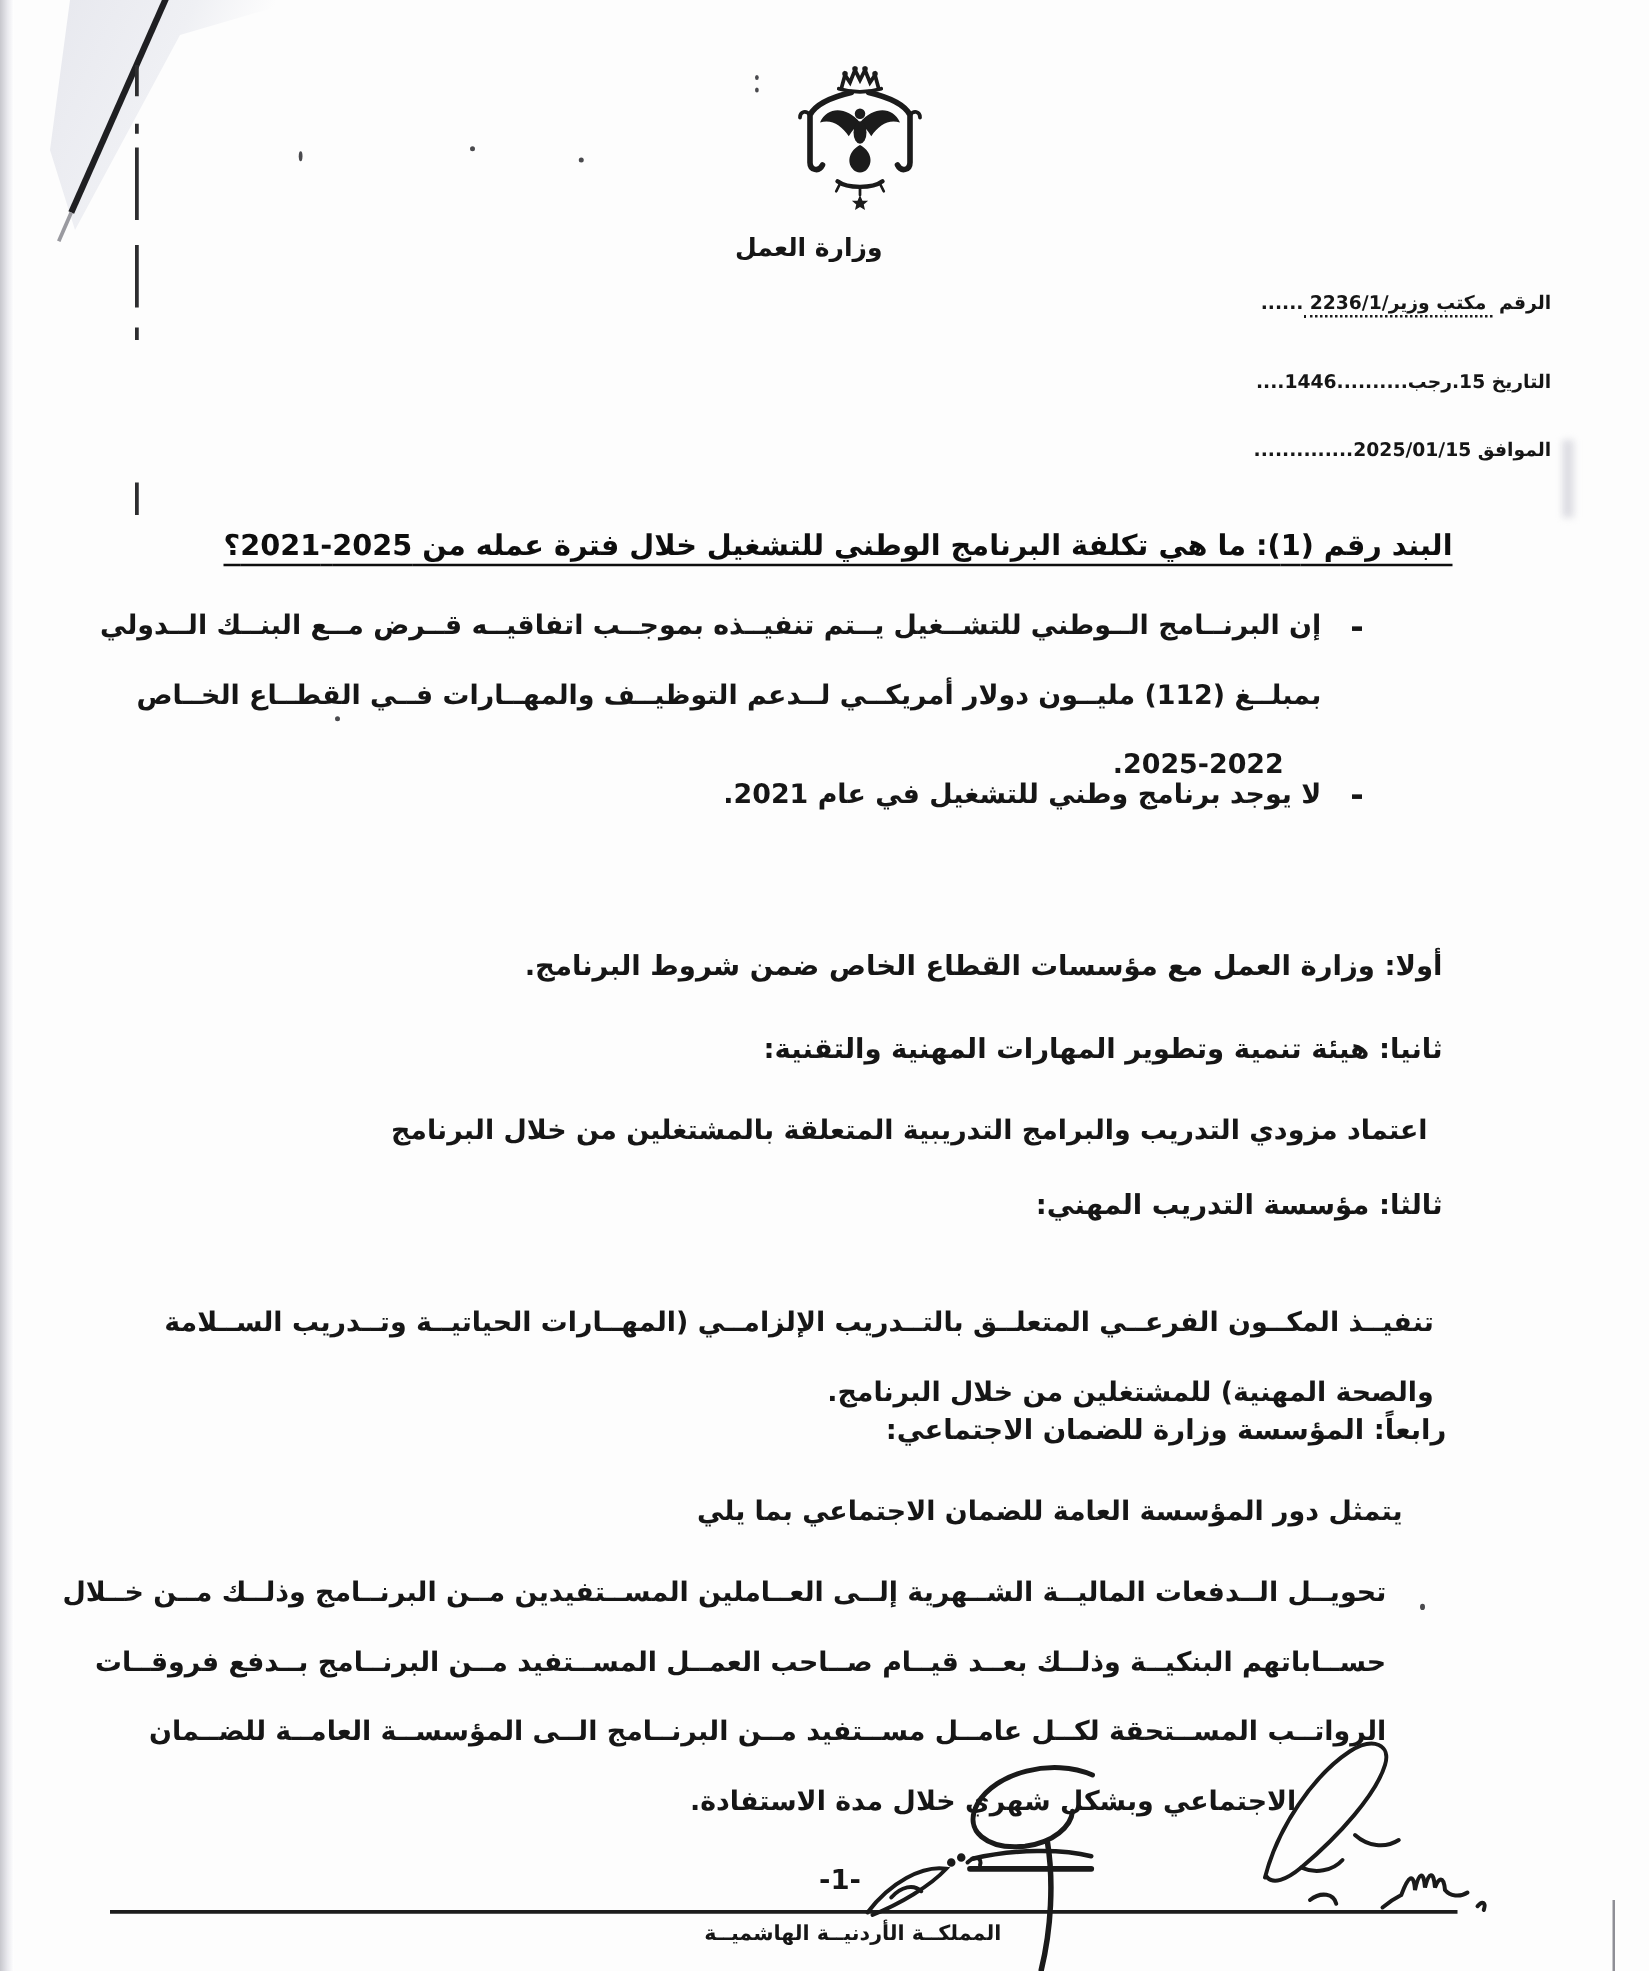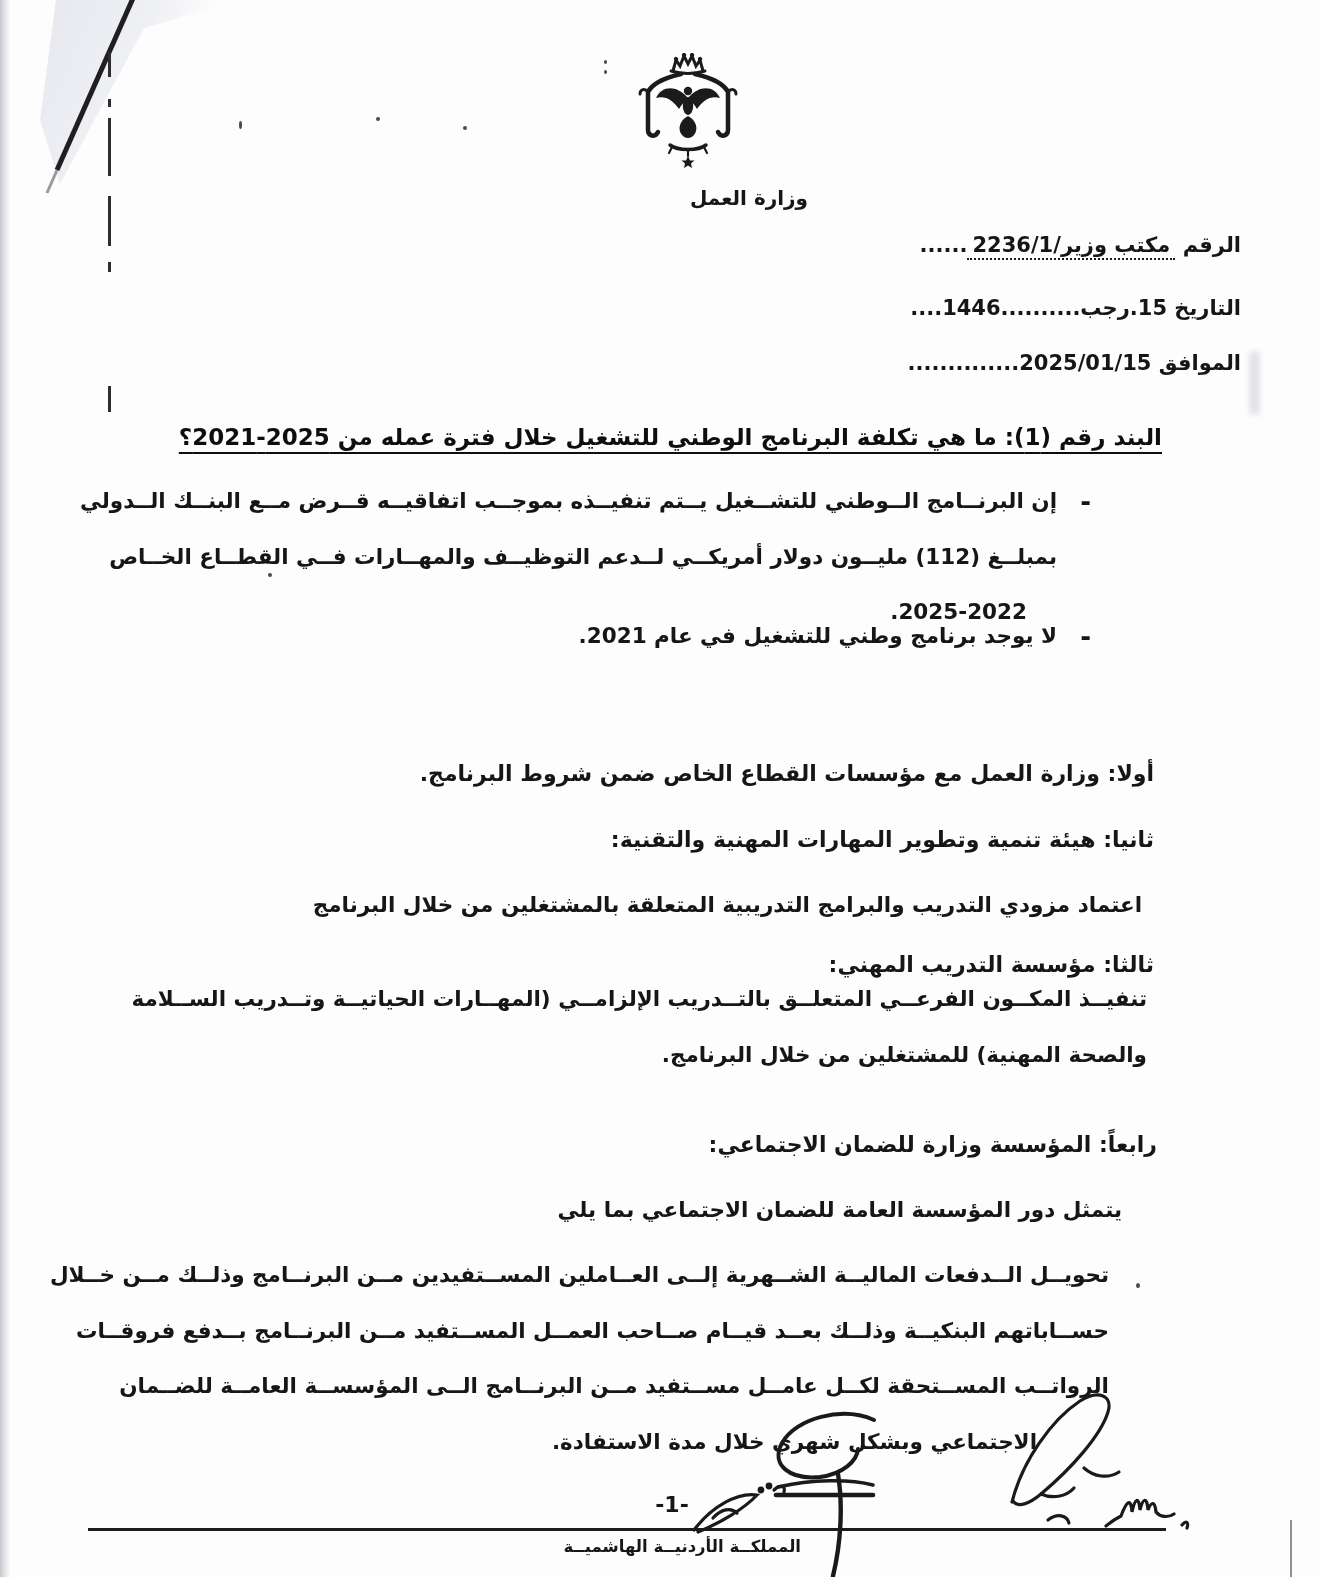--- a/index.html
+++ b/index.html
@@ -12,21 +12,21 @@
   .edge-left{left:0;top:0;width:11px;height:1577px;
     background:linear-gradient(90deg,#c7c7cd,#e9e9ee 55%,#ffffff);}
   .edge-right-smudge{left:1250px;top:352px;width:9px;height:62px;background:#dcdce2;filter:blur(3px);}
   .edge-bottom-right{left:1290px;top:1520px;width:2px;height:57px;background:#8f8f96;}
   .vdash{left:108px;width:3px;background:#2d2d2f;}
   .speck{background:#4a4a4e;border-radius:50%;}
   .fold-shade{left:40px;top:0;width:200px;height:200px;
     background:linear-gradient(115deg,#e7e8ee 0%,#eff0f4 40%,rgba(255,255,255,0) 62%);
     clip-path:polygon(8% 0,100% 0,52% 14%,10% 92%,0 60%);}
   
-  .ref{font-size:21px;font-weight:700;letter-spacing:.2px;}
+  .ref{font-size:15px;font-weight:700;letter-spacing:.2px;}
   .ref .dotval{border-bottom:2.6px dotted #1b1b1b;padding:0 5px 1px 5px;}
   .h{font-size:23px;font-weight:700;color:#0e0e0e;text-decoration:underline;
      text-decoration-thickness:2.4px;text-underline-offset:7px;}
   .t{font-size:22px;font-weight:700;text-align:right;}
   .para{font-size:21.5px;font-weight:700;}
   .jline{text-align:justify;text-align-last:justify;white-space:nowrap;margin-bottom:31px;line-height:1.15;}
   .jlast{text-align:left;text-align-last:right;margin-bottom:0;}
   .bullet{padding-right:34px;}
   .bullet .dash{position:absolute;right:0;top:-2px;font-size:26px;font-weight:700;}
   .b1 .jlast{padding-right:30px;}
@@ -82,21 +82,21 @@
     <g fill="#1b1b1b">
       <path d="M76,45 C65,32 50,32 44,45 C53,42 61,47 67,56 C70,51 73,48 76,45 Z"></path>
       <path d="M76,45 C87,32 102,32 108,45 C99,42 91,47 85,56 C82,51 79,48 76,45 Z"></path>
       <circle cx="76" cy="38" r="4.2"></circle>
       <ellipse cx="76" cy="53" rx="5.2" ry="9"></ellipse>
       <path d="M76,63 C68,67 65,76 70,82 C73,86 79,86 82,82 C87,76 84,67 76,63 Z"></path>
       <polygon points="76,103 78,107.5 82.5,107.5 79,110.5 80,115 76,112.5 72,115 73,110.5 69.5,107.5 74,107.5"></polygon>
     </g>
   </svg>
 
-  <div class="abs t nw" style="left:588px;top:186px;width:220px;text-align:right;font-size:20px;">وزارة العمل</div>
+  <div class="abs t nw" style="left:588px;top:186px;width:220px;text-align:left;font-size:20px;">وزارة العمل</div>
 
   <div class="abs ref nw" style="top:233px;right:78px;">
     <span>الرقم</span>
     <span class="dotval">مكتب وزير/2236/1</span><span>......</span>
   </div>
   <div class="abs ref nw" style="top:296px;right:78px;">
     <span>التاريخ</span>
     <span>15.رجب..........1446....</span>
   </div>
   <div class="abs ref nw" style="top:351px;right:78px;margin-left:40px;">
@@ -124,21 +124,21 @@
 
 
   <div class="abs t nw" style="top:761px;right:165px;">أولا: وزارة العمل مع مؤسسات القطاع الخاص ضمن شروط البرنامج.</div>
 
   <div class="abs t nw" style="top:827px;right:165px;">ثانيا: هيئة تنمية وتطوير المهارات المهنية والتقنية:</div>
 
   <div class="abs para nw" style="top:892px;right:177px;">اعتماد مزودي التدريب والبرامج التدريبية المتعلقة بالمشتغلين من خلال البرنامج</div>
 
   <div class="abs t nw" style="top:952px;right:165px;">ثالثا: مؤسسة التدريب المهني:</div>
 
-  <div class="abs para" style="top:987px;right:172px;width:910px;">
+  <div class="abs para" style="top:1047px;right:172px;width:910px;">
       <div class="jline">تنفيــذ المكــون الفرعــي المتعلــق بالتــدريب الإلزامــي (المهــارات الحياتيــة وتــدريب الســلامة</div>
       <div class="jline jlast">والصحة المهنية) للمشتغلين من خلال البرنامج.</div>
     </div>
 
   <div class="abs t nw" style="top:1132px;right:162px;">رابعاً: المؤسسة وزارة للضمان الاجتماعي:</div>
 
   <div class="abs para nw" style="top:1197px;right:197px;">يتمثل دور المؤسسة العامة للضمان الاجتماعي بما يلي</div>
 
   <div class="abs para p4" style="top:1263px;right:210px;width:866px;">
       <div class="jline">تحويــل الــدفعات الماليــة الشــهرية إلــى العــاملين المســتفيدين مــن البرنــامج وذلــك مــن خــلال</div>

